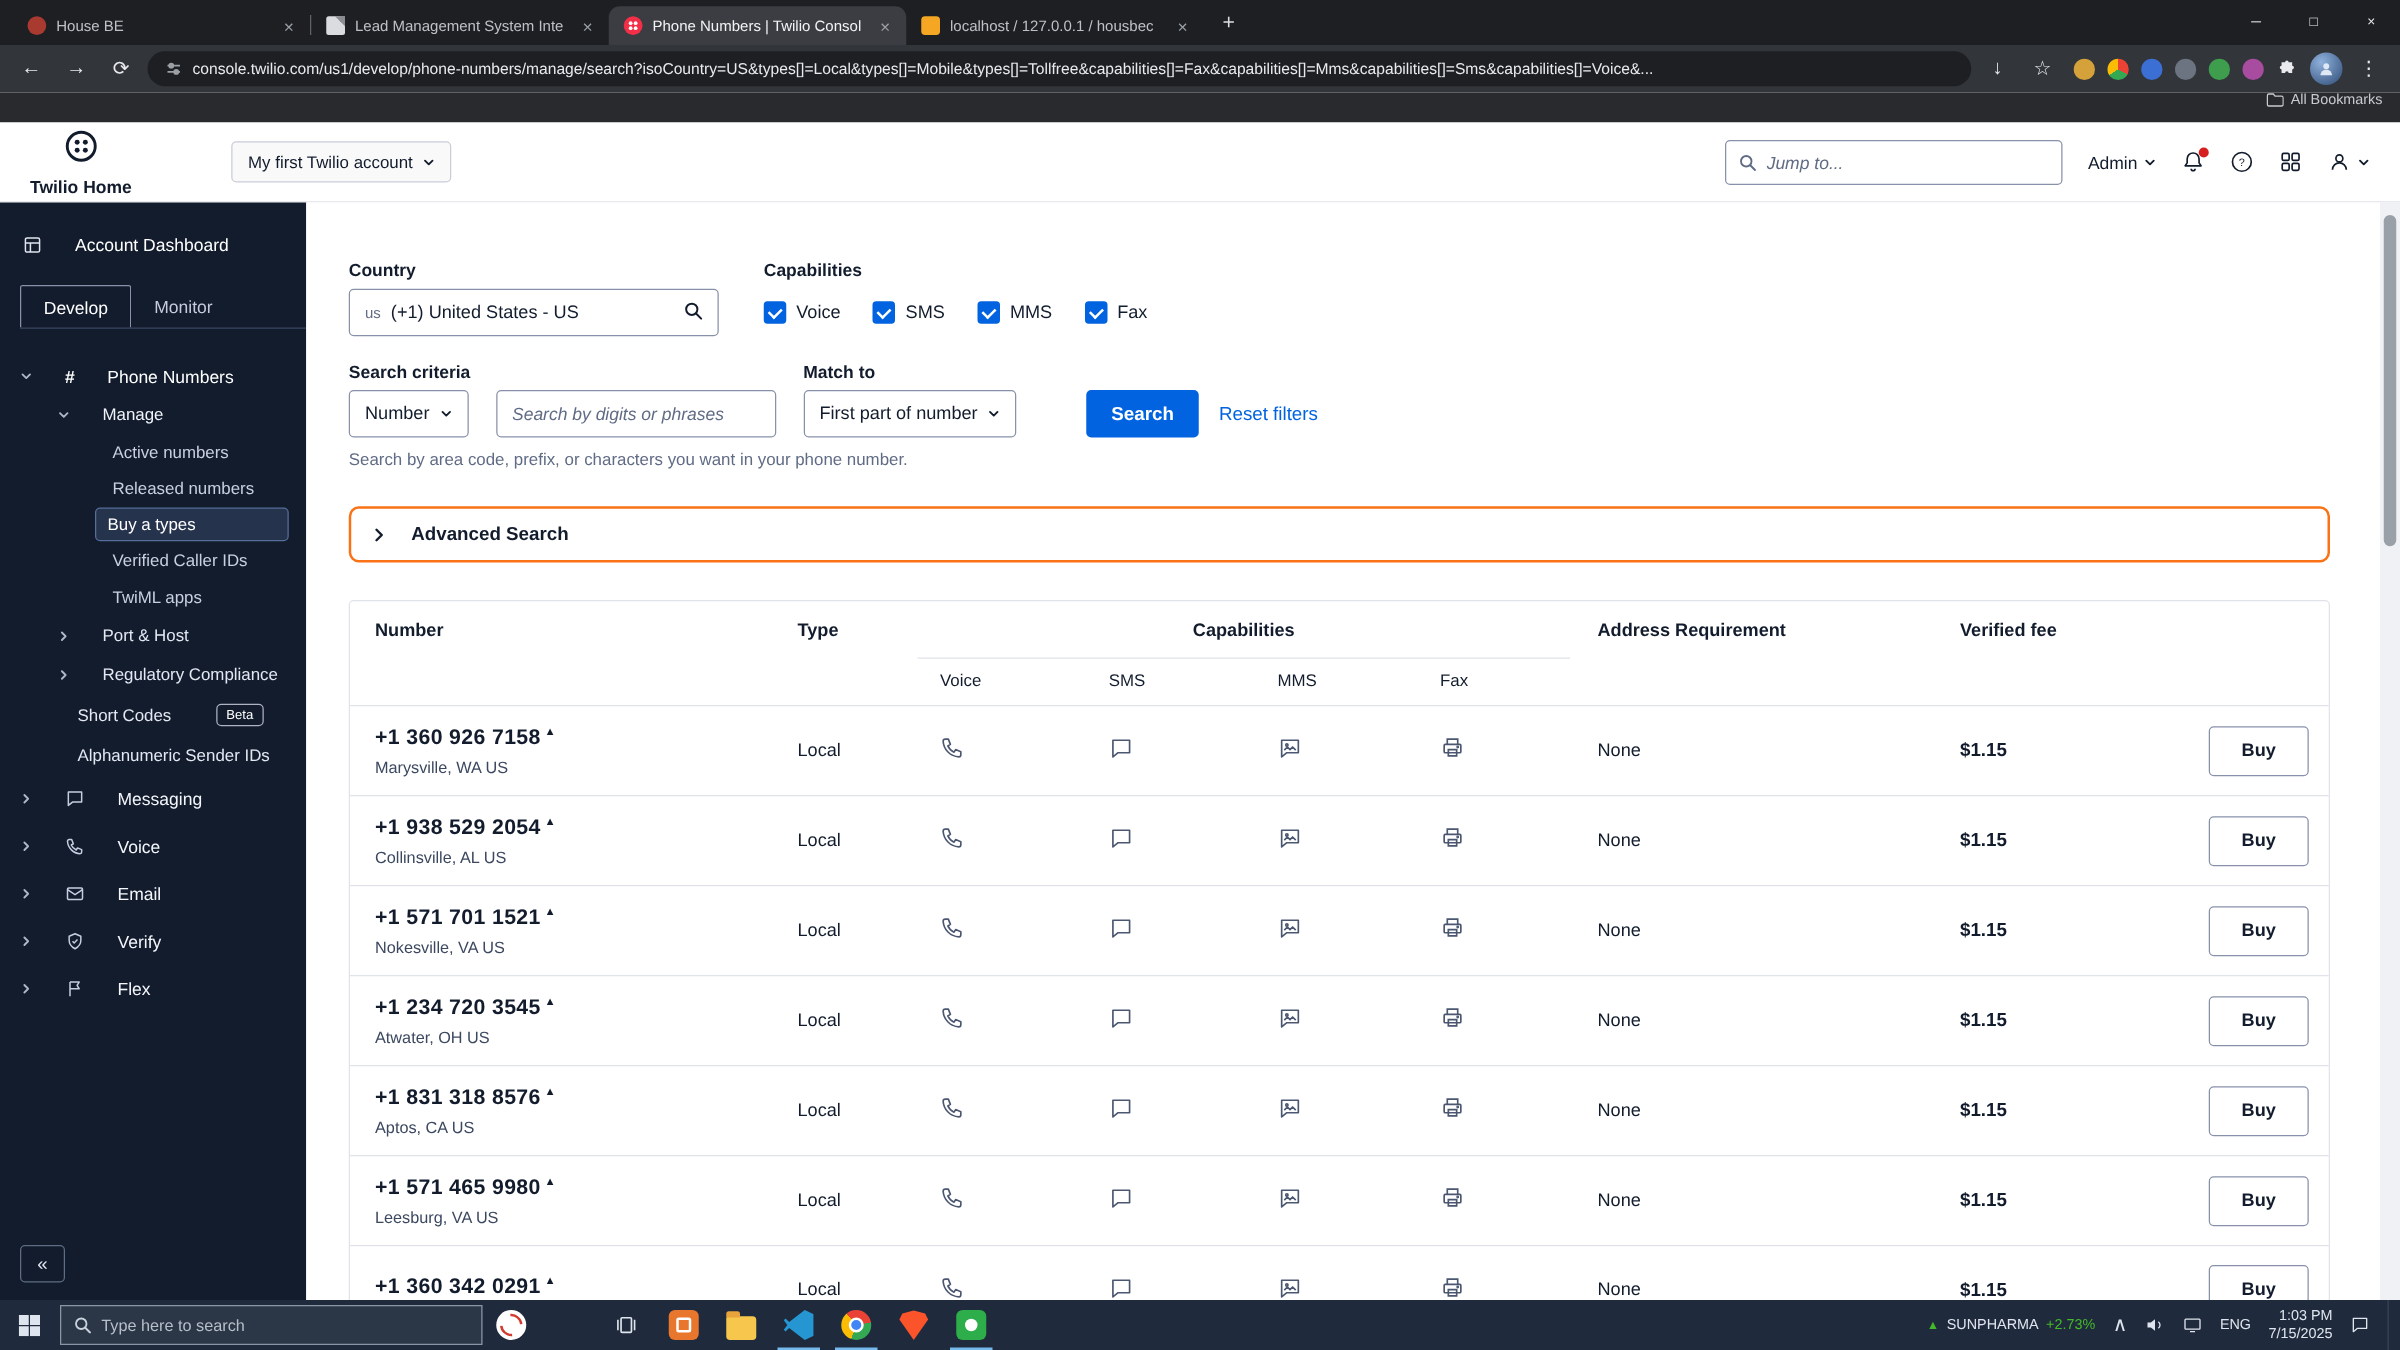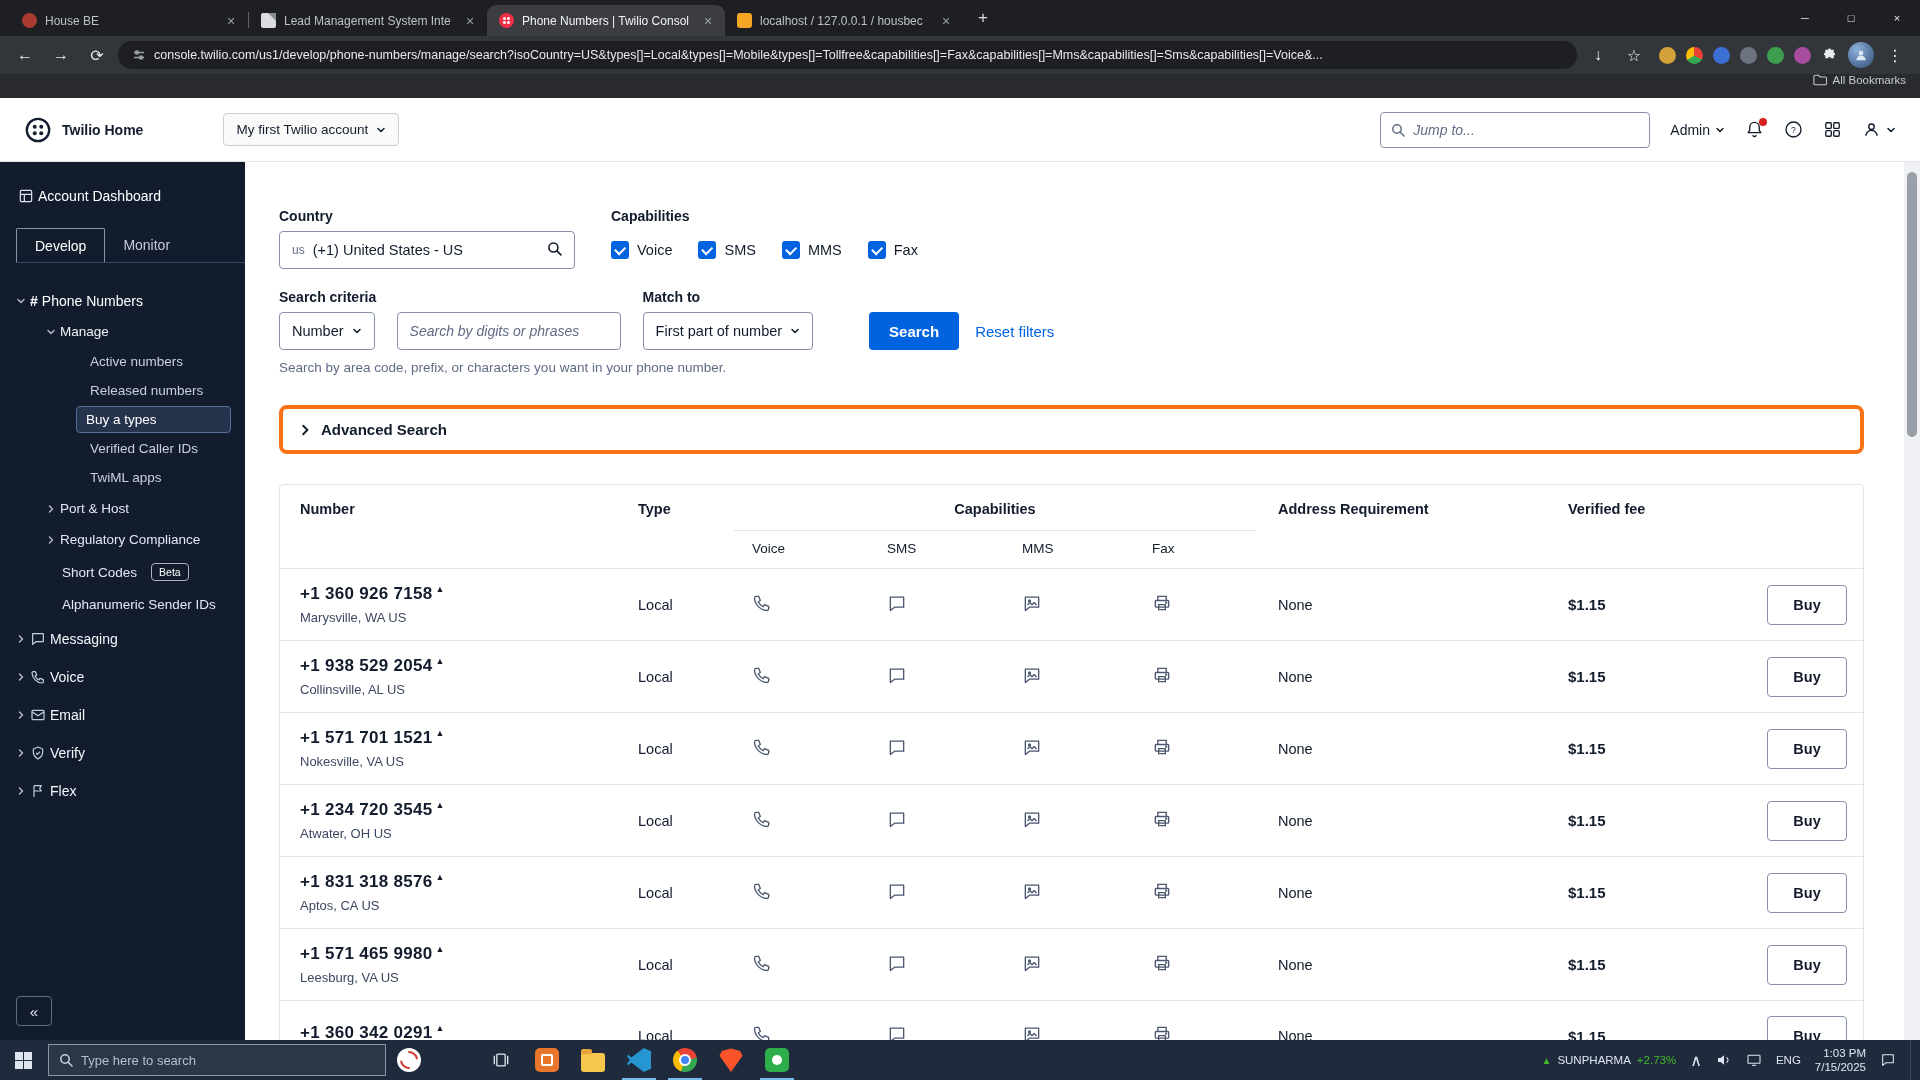--- a/index.html
+++ b/index.html
@@ -28,32 +28,32 @@
   #urlbar { flex:1; height:28px; background:#1e1f23; border-radius:14px; display:flex; align-items:center; padding:0 14px; gap:8px; color:#e8eaed; font-size:12.5px; overflow:hidden; }
   #urlbar .urltext { white-space:nowrap; overflow:hidden; }
   .extdot { width:17px; height:17px; border-radius:50%; }
   #extrow { display:flex; align-items:center; gap:10px; margin:0 4px; }
   #avatar { width:26px; height:26px; border-radius:50%; background:radial-gradient(circle at 35% 30%, #8fb2dd, #2d4a74); display:flex; align-items:center; justify-content:center; }
 
   #bookmarksbar { position:absolute; top:74px; left:0; right:0; height:24px; background:#282a2e; display:flex; align-items:flex-start; justify-content:flex-end; padding:0 14px; color:#c7cace; font-size:11.5px; gap:6px; }
 
   
   #twheader { position:absolute; top:98px; left:0; right:0; height:64px; background:#fff; border-bottom:1px solid #E1E3EA; display:flex; align-items:center; padding:0 24px; }
-  #twheader .home { display:flex; align-items:center; gap:10px; font-size:14px; font-weight:700; color:#121C2D; }
+  #twheader .home { display:flex; align-items:center; gap:10px; font-size:14px; font-weight:700; color:#121C2D;flex-direction:column; }
   .acctpill { margin-left:80px; display:flex; align-items:center; gap:8px; border:1px solid #CACDD8; background:#F9F9FA; border-radius:4px; padding:8px 12px; font-size:13.5px; color:#121C2D; }
   #jumpbox { width:270px; height:36px; border:1px solid #8891AA; border-radius:4px; display:flex; align-items:center; padding:0 10px; gap:8px; color:#606B85; }
   #jumpbox input { border:none; outline:none; background:transparent; flex:1; font-size:14px; font-family:inherit; }
   #jumpbox input::placeholder { font-style:italic; color:#606B85; }
   .hright { margin-left:auto; display:flex; align-items:center; gap:20px; }
   .hitem { display:flex; align-items:center; gap:5px; font-size:14px; color:#121C2D; }
   .belldot { position:absolute; top:-2px; right:-3px; width:8px; height:8px; background:#D61F1F; border-radius:50%; }
 
   
   #sidebar { position:absolute; top:162px; bottom:40px; left:0; width:245px; background:#121C2D; color:#E0E5F0; overflow:hidden; }
-  .srow { display:flex; align-items:center; gap:4px; font-size:13.5px; }
+  .srow { display:flex; align-items:center; gap:26px; font-size:13.5px; }
   #dash { padding:26px 18px 10px; color:#fff; font-size:14px; }
   #devtabs { display:flex; margin:14px 0 0 16px; border-bottom:1px solid #3A4661; width:calc(100% - 16px); }
   .dtab { padding:9px 18px 8px; font-size:14px; }
   .dtab.active { border:1px solid #8891AA; border-bottom:none; color:#fff; border-radius:2px 2px 0 0; }
   .dtab.inactive { color:#C5CBDA; }
   #tree { padding-top:22px; }
   .parent { padding:8px 16px; color:#fff; font-size:14px; }
   .manage { padding:7px 16px 7px 46px; color:#F0F3FA; }
   .leaf { margin:2px 14px 2px 80px; padding:6px 10px; border-radius:4px; color:#C8D0E0; font-size:13.5px; }
   .leaf.active { background:#26334D; border:1px solid #566E9C; color:#fff; margin-left:76px; padding:5px 9px; }
@@ -74,21 +74,21 @@
   .filterrow { display:flex; align-items:flex-start; }
   .cbrow { display:flex; align-items:center; gap:26px; height:38px; }
   .cbitem { display:flex; align-items:center; gap:8px; font-size:14.5px; color:#121C2D; }
   .cb { width:18px; height:18px; background:#0263E0; border-radius:3px; position:relative; }
   .cb::after { content:""; position:absolute; left:4px; top:4.5px; width:8px; height:4.5px; border-left:2px solid #fff; border-bottom:2px solid #fff; transform:rotate(-45deg); }
   #digitsinput { border:1px solid #8891AA; border-radius:4px; height:38px; width:224px; padding:0 12px; font-size:14px; font-family:inherit; outline:none; }
   #digitsinput::placeholder { font-style:italic; color:#606B85; }
   .btn-primary { background:#0263E0; color:#fff; border:none; border-radius:4px; height:38px; padding:0 20px; font-size:15px; font-weight:700; font-family:inherit; }
   .linkblue { color:#0263E0; font-size:15px; font-weight:500; }
   #helper { margin-top:10px; font-size:13.5px; color:#606B85; }
-  #advbox { margin-top:30px; border:4px solid #f97316; border-radius:8px; padding:12px 16px; display:flex; align-items:center; gap:10px; font-size:15px; font-weight:700; color:#121C2D; }
+  #advbox { margin-top:30px; border:2px solid #f97316; border-radius:8px; padding:12px 16px; display:flex; align-items:center; gap:20px; font-size:15px; font-weight:700; color:#121C2D; }
 
   
   #ntable { margin-top:30px; border:1px solid #E1E3EA; border-radius:4px; --cols:340px 110px 135px 135px 130px 130px 290px 185px 1fr; }
   #thead { display:grid; grid-template-columns:var(--cols); padding-top:16px; border-bottom:1px solid #E1E3EA; font-size:14.5px; color:#121C2D; }
   .h1 { grid-row:1; font-weight:700; padding-bottom:14px; }
   .hnum { grid-column:1; padding-left:20px; }
   .htype { grid-column:2; padding-left:18px; }
   .hcaps { grid-column:3 / 7; text-align:center; border-bottom:1px solid #E1E3EA; padding-bottom:9px; margin:0 4px; }
   .haddr { grid-column:7; padding-left:18px; }
   .hfee { grid-column:8; padding-left:18px; }

